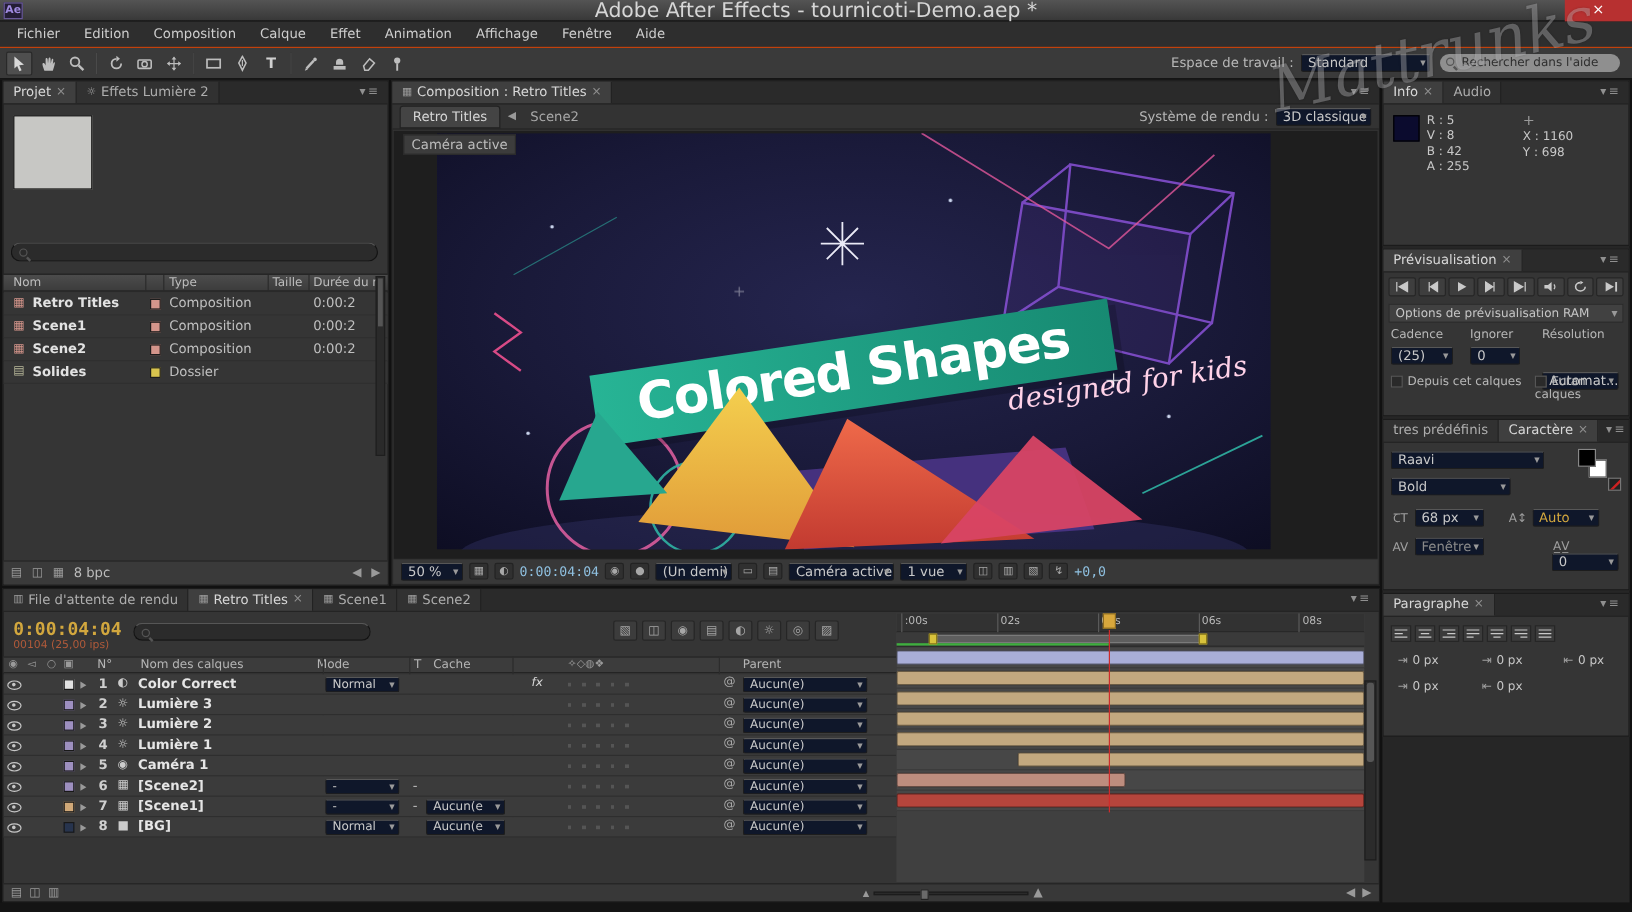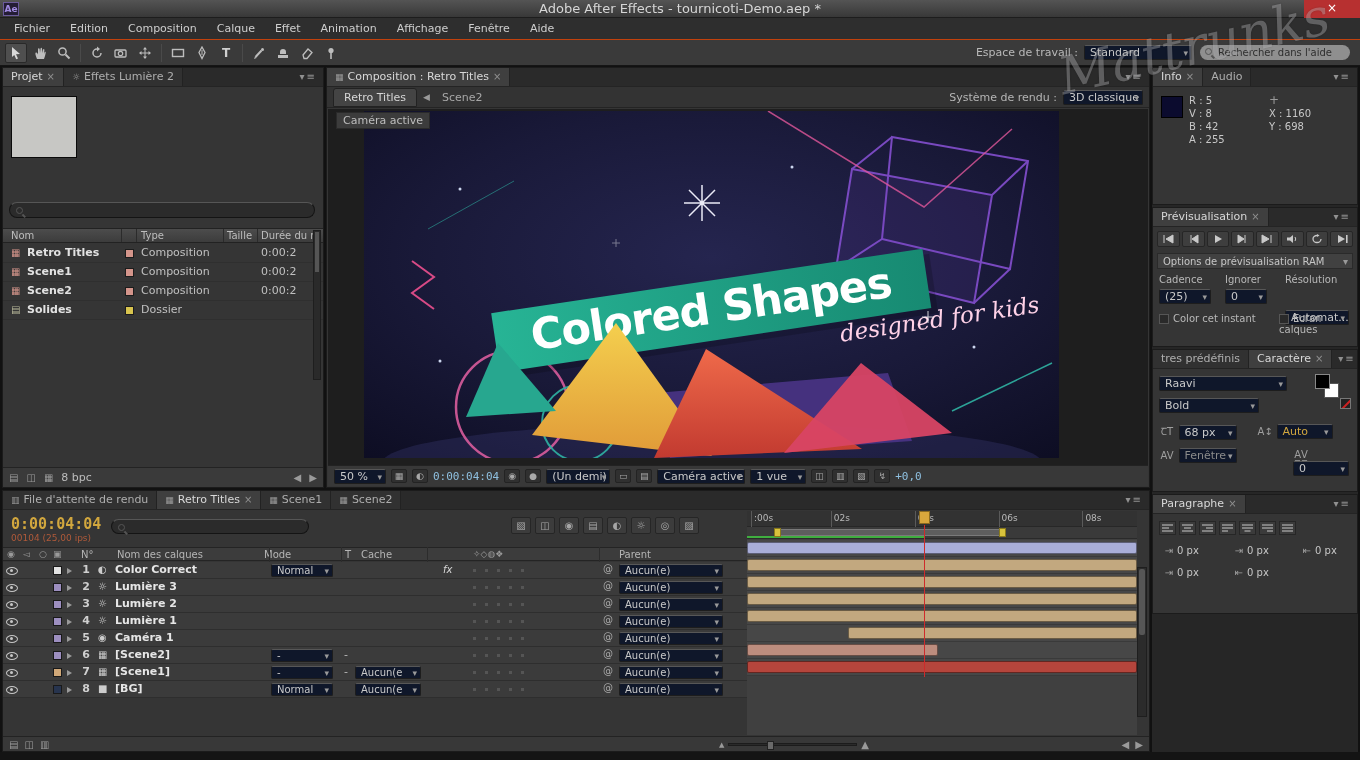--- a/index.html
+++ b/index.html
@@ -6,21 +6,21 @@
   html,body { width:1360px; height:760px; overflow:hidden; background:#111;
     font-family:"DejaVu Sans", sans-serif; font-size:11px; color:#c4c4c4; }
   .abs { position:absolute; }
 
   
   .titlebar { position:absolute; left:0; top:0; width:1360px; height:18px;
     background:linear-gradient(#545454,#383838); border-bottom:1px solid #1d1d1d;
     display:flex; align-items:center; }
   .ae-logo { width:16px; height:14px; margin-left:3px; background:#241d35; border:1px solid #6a5a9a;
     color:#a08ae0; font-size:9px; font-weight:bold; text-align:center; line-height:12px; }
-  .title-text { position:absolute; left:0; right:0; text-align:center; color:#d6d6d6; font-size:13px; }
+  .title-text { position:absolute; left:0; right:0; text-align:center; color:#d6d6d6; font-size:17px; }
   .close-btn { position:absolute; right:0; top:0; width:56px; height:18px; background:#b73030;
     color:#fff; text-align:center; line-height:17px; font-size:12px; }
   .menubar { position:absolute; left:0; top:18px; width:1360px; height:22px; background:#2e2e2e;
     border-bottom:1px solid #c2410c; display:flex; align-items:center; padding-left:4px; }
   .menu-item { padding:0 10px; line-height:21px; color:#cecece; }
 
   .toolbar { position:absolute; left:0; top:40px; width:1360px; height:26px; background:#3a3a3a;
     border-bottom:1px solid #151515; display:flex; align-items:center; padding-left:4px; }
   .tool { width:22px; height:20px; margin:0 1px; border-radius:2px; display:flex; align-items:center;
     justify-content:center; }
@@ -550,21 +550,21 @@
         </span>
     </div>
     <div class="ram-hdr">Options de prévisualisation RAM</div>
     <div class="prev-grid">
       <span class="lab" style="left:6px;top:3px;">Cadence</span>
       <span class="lab" style="left:72px;top:3px;">Ignorer</span>
       <span class="lab" style="left:132px;top:3px;">Résolution</span>
       <span class="dd" style="position:absolute;left:6px;top:18px;width:52px;">(25)</span>
       <span class="dd" style="position:absolute;left:72px;top:18px;width:42px;">0</span>
       <span class="dd" style="position:absolute;left:132px;top:18px;width:64px;margin-top:21px;">Automat...</span>
-      <span class="lab" style="left:6px;top:42px;"><i class="cb"></i><span>Color cet instant</span></span>
+      <span class="lab" style="left:6px;top:42px;"><i class="cb"></i><span>Depuis cet calques</span></span>
       <span class="lab" style="left:126px;top:42px;"><i class="cb"></i><span>Ecran calques</span></span>
     </div>
   </div>
 
   <div class="rpanel" style="height:143px;">
     <div class="tabbar">
       <span class="tab">
           <span>tres prédéfinis</span>
         </span>
       <span class="tab active">

